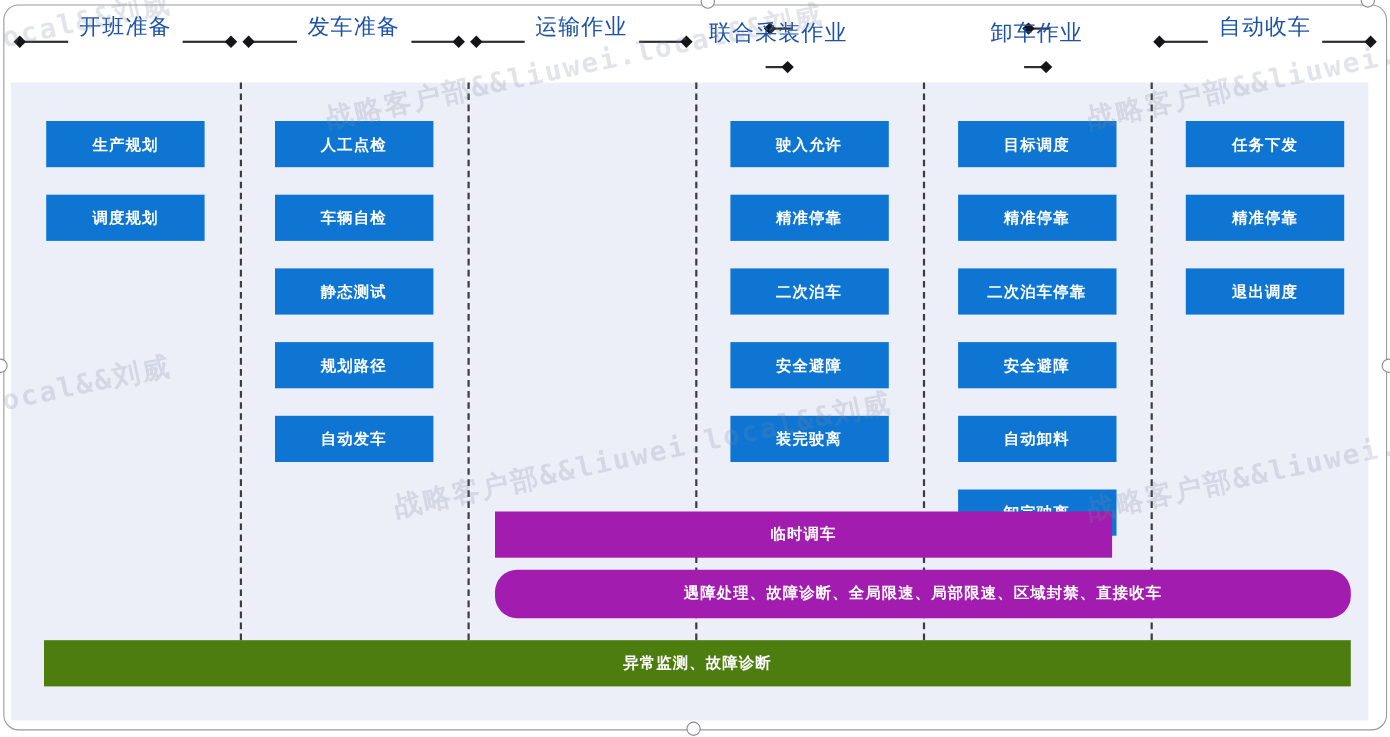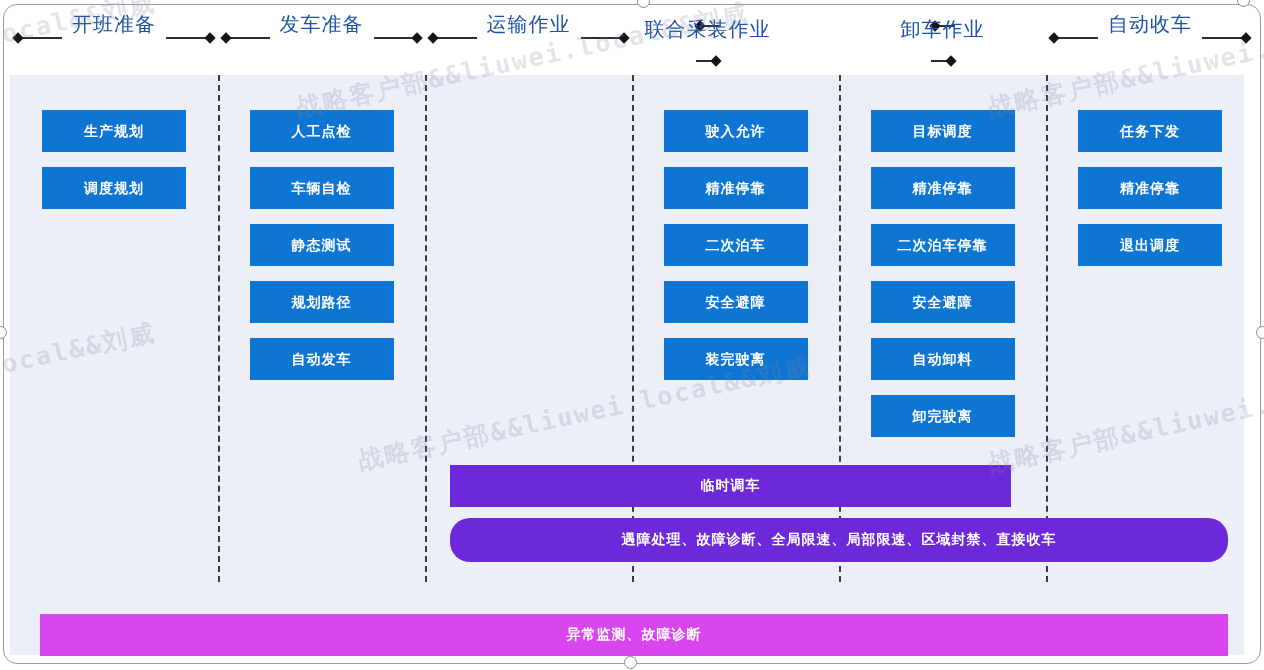--- a/index.html
+++ b/index.html
@@ -33,32 +33,32 @@
   .phase-label{
     color:#1c52a8;font-size:20px;font-weight:normal;white-space:nowrap;
     padding:0 10px;letter-spacing:1px;transform:translateY(-4px);
   }
   .seg{flex:1;display:flex;align-items:center;transform:translateY(10px);min-width:24px;}
   .seg .line{flex:1;height:2px;background:#2e2e32;}
   .seg .diamond{width:8px;height:8px;background:#151518;transform:rotate(45deg);flex:none;}
   
   .task-col{position:absolute;top:110px;z-index:2;}
   .task-box{
-    width:144px;height:42px;margin:0 auto 15px auto;background:#0e76d2;
+    width:144px;height:42px;margin:0 auto 25px auto;background:#0e76d2;
     color:#fff;font-size:14px;font-weight:bold;text-align:center;
     line-height:42px;letter-spacing:1px;
   }
   
   .bar{
     position:absolute;color:#fff;font-size:14px;font-weight:bold;
     display:flex;align-items:center;justify-content:center;
     letter-spacing:1px;z-index:2;
   }
-  .bar.orange{background:#6d28d9;}
-  .bar.navy{background:#d946ef;margin-top:32px;}
+  .bar.orange{background:#a21caf;}
+  .bar.navy{background:#4d7c0f;}
   
   .wm{
     position:absolute;white-space:nowrap;z-index:3;pointer-events:none;
     font-family:"DejaVu Sans Mono","Liberation Mono",monospace;
     font-size:25px;letter-spacing:2px;color:rgba(125,130,158,0.22);
     transform:rotate(-12deg);transform-origin:left top;font-weight:bold;
   }
 </style>
 </head>
 <body>

